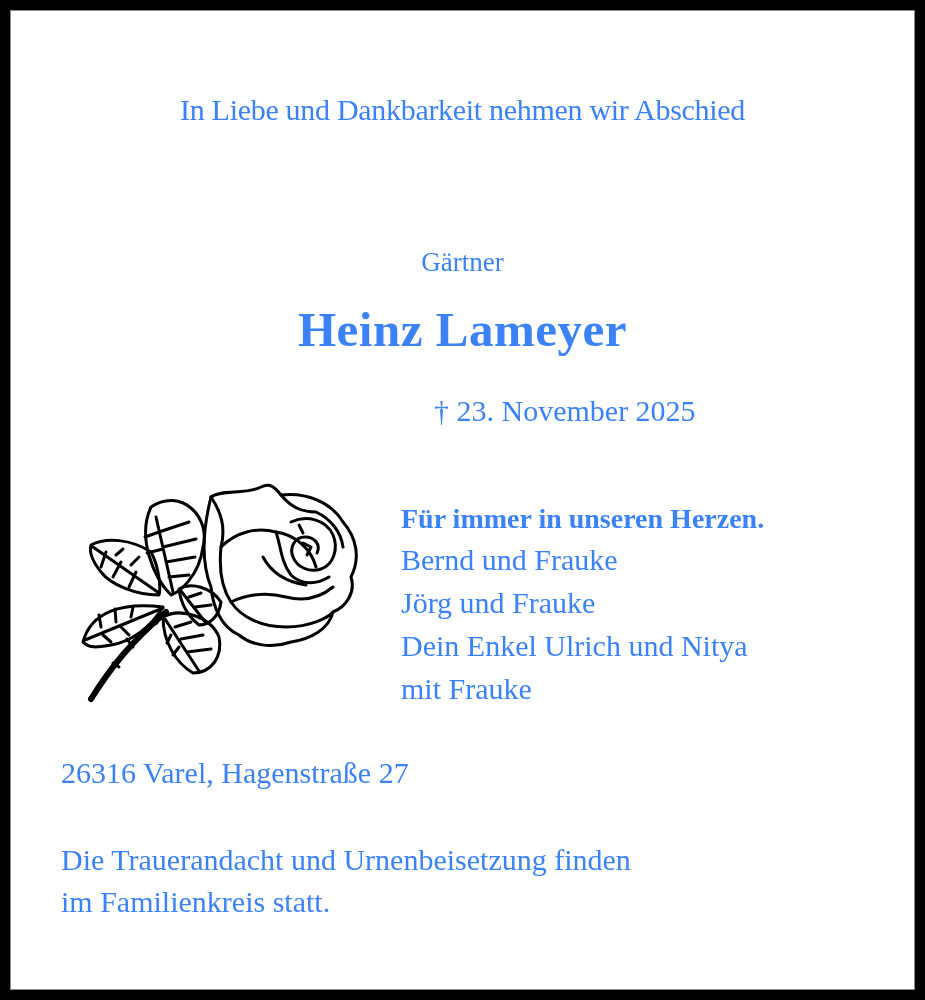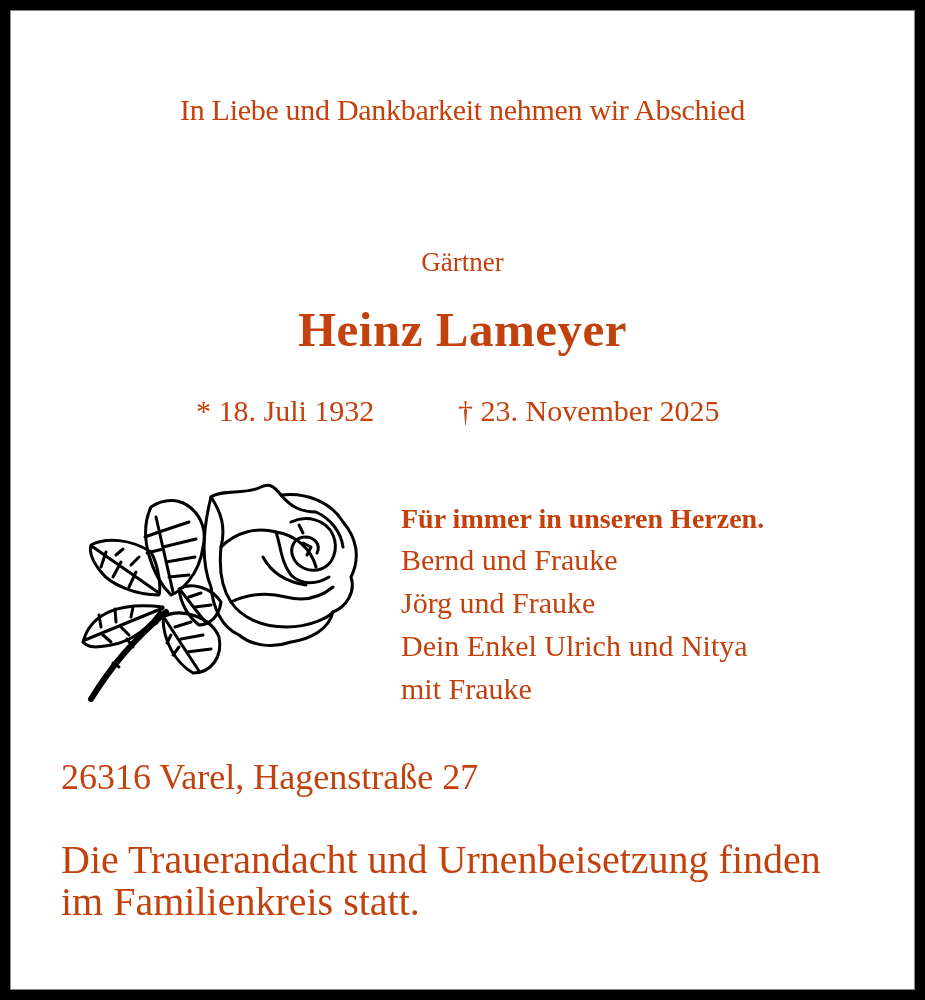--- a/index.html
+++ b/index.html
@@ -13,53 +13,52 @@
       position: absolute;
       left: 10px; top: 10px;
       width: 905px; height: 980px;
       background: #ffffff;
       box-sizing: border-box;
       border-top: 1px solid #8a8a8a;
       border-left: 1px solid #8a8a8a;
       border-right: 1px solid #8a8a8a;
       border-bottom: 1px solid #8a8a8a;
       font-family: "Liberation Serif", "DejaVu Serif", serif;
-      color: #c2410c;
+      color: #3b82f6;
     }
     .abs { position: absolute; white-space: nowrap; }
     .center { left: 0; right: 0; text-align: center; }
     .intro { top: 78px; font-size: 30px; line-height: 42px; letter-spacing: -0.3px; }
     .occupation { top: 236px; font-size: 27px; font-weight: normal; }
     .name { top: 290px; font-size: 49px; font-weight: bold; letter-spacing: 0.5px; }
     .dates { top: 383px; font-size: 30px; }
     .dates .birth { position: absolute; left: 185px; }
-    .dates .death { position: absolute; left: 447px; }
+    .dates .death { position: absolute; left: 423px; }
     .rose { left: 60px; top: 466px; width: 290px; height: 230px; }
     .motto { left: 390px; top: 468px; font-size: 28px; font-weight: bold; margin-top: 24px; }
     .family { left: 390px; top: 527px; font-size: 30px; line-height: 43px; }
     .family div { white-space: nowrap; }
-    .address { left: 50px; top: 745px; font-size: 36px; }
-    .notice { left: 50px; top: 828px; font-size: 40px; line-height: 42px; }
+    .address { left: 50px; top: 745px; font-size: 30px; }
+    .notice { left: 50px; top: 828px; font-size: 30px; line-height: 42px; }
     .notice div { white-space: nowrap; }
   </style>
 </head>
 <body>
 
 <div class="card">
 
   <div class="abs center intro">
     <div>In Liebe und Dankbarkeit nehmen wir Abschied</div>
   </div>
 
   <div class="abs center occupation">Gärtner</div>
 
   <div class="abs center name">Heinz Lameyer</div>
 
   <div class="abs center dates" style="height:40px;">
-    <span class="birth">* 18. Juli 1932</span>
     <span class="death">† 23. November 2025</span>
   </div>
 
   <div class="abs rose">
     <svg width="290" height="230" viewBox="0 0 290 230" fill="none" stroke="#000" stroke-width="3" stroke-linejoin="round" stroke-linecap="round">
 
       <path d="M20 222 C 40 190, 60 165, 95 135" stroke-width="6"></path>
       <path d="M62 170 L 56 162 M78 150 L 86 146 M48 190 L 42 186" stroke-width="3"></path>
 
       <path d="M80 30 C 110 10, 140 40, 132 70 C 128 100, 108 115, 100 118 C 82 100, 66 60, 80 30 Z"></path>

